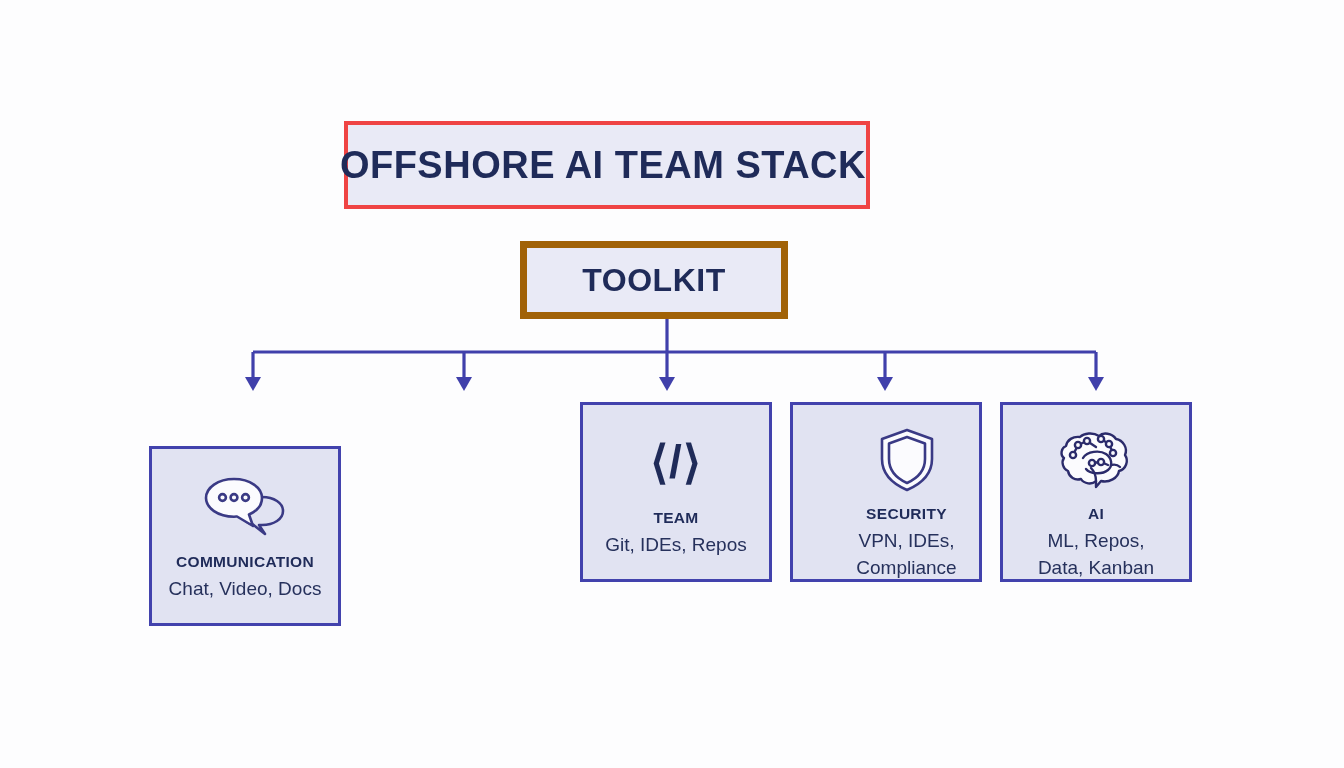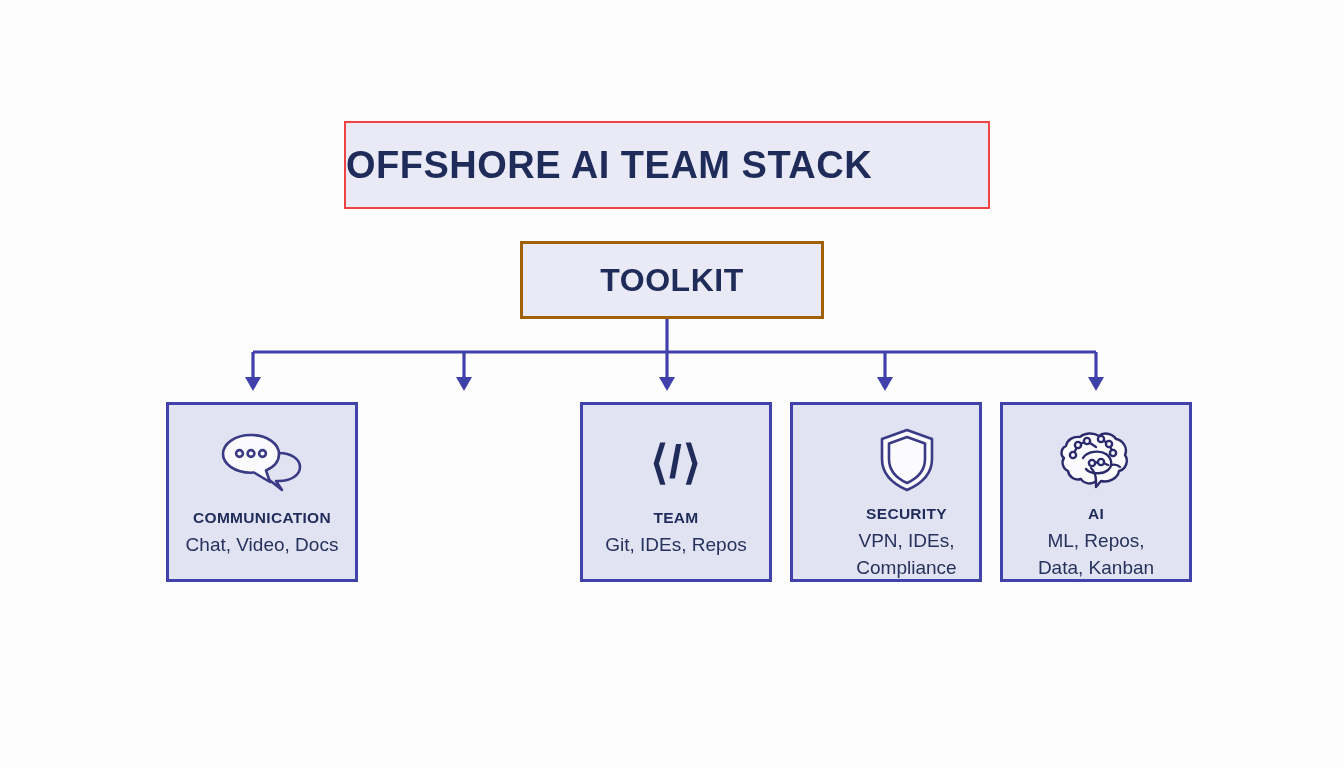--- a/index.html
+++ b/index.html
@@ -18,47 +18,47 @@
     width: 1344px;
     height: 768px;
     background: #fdfdfe;
   }
 
   
   .title-box {
     position: absolute;
     left: 344px;
     top: 121px;
-    width: 646px;
+    width: 526px;
     height: 88px;
     box-sizing: border-box;
     background: #e9eaf6;
-    border: 2px solid #ef4444;
-    display: flex;
-    align-items: center;
-    justify-content: flex-start;
+    border: 4px solid #ef4444;
+    display: flex;
+    align-items: center;
+    justify-content: flex-end;
   }
   .title-box .title-text {
     font-size: 38px;
     font-weight: bold;
     letter-spacing: 0.5px;
     color: #1f2b59;
     white-space: nowrap;
   }
 
   
   .toolkit-box {
     position: absolute;
     left: 520px;
     top: 241px;
-    width: 304px;
+    width: 268px;
     height: 78px;
     box-sizing: border-box;
     background: #e9eaf6;
-    border: 3px solid #a16207;
+    border: 7px solid #a16207;
     display: flex;
     align-items: center;
     justify-content: center;
   }
   .toolkit-box .toolkit-text {
     font-size: 32px;
     font-weight: bold;
     letter-spacing: 0.5px;
     color: #1f2b59;
     white-space: nowrap;
@@ -148,21 +148,21 @@
     </g>
     <g fill="#4040ab">
       <polygon points="245,377 261,377 253,391"></polygon>
       <polygon points="456,377 472,377 464,391"></polygon>
       <polygon points="659,377 675,377 667,391"></polygon>
       <polygon points="877,377 893,377 885,391"></polygon>
       <polygon points="1088,377 1104,377 1096,391"></polygon>
     </g>
   </svg>
 
-  <div class="card" style="left:166px;">
+  <div class="card" style="left:149px;margin-top:44px;">
     <div class="card-icon">
       <svg width="82" height="64" viewBox="0 0 82 64" xmlns="http://www.w3.org/2000/svg">
         <g fill="none" stroke="#3a3a85" stroke-width="2.6" stroke-linejoin="round" stroke-linecap="round">
           <path d="M44,19 C56,19 65,25 65,33 C65,41 56,47 44,47 L41,47 L47,56 L35,46.6 C28,45 22,39.6 22,33 C22,25 31,19 44,19 Z" transform="translate(14,4)"></path>
           <path d="M30,5 C46,5 58,13.5 58,24 C58,31 53,37 45,40.5 L49,52 L33,42.5 C31.8,42.6 30.9,42.7 30,42.7 C14,42.7 2,34 2,24 C2,13.5 14,5 30,5 Z" fill="#fbfbfe"></path>
           <circle cx="18.5" cy="23.5" r="3.4"></circle>
           <circle cx="30" cy="23.5" r="3.4"></circle>
           <circle cx="41.5" cy="23.5" r="3.4"></circle>
         </g>
       </svg>

